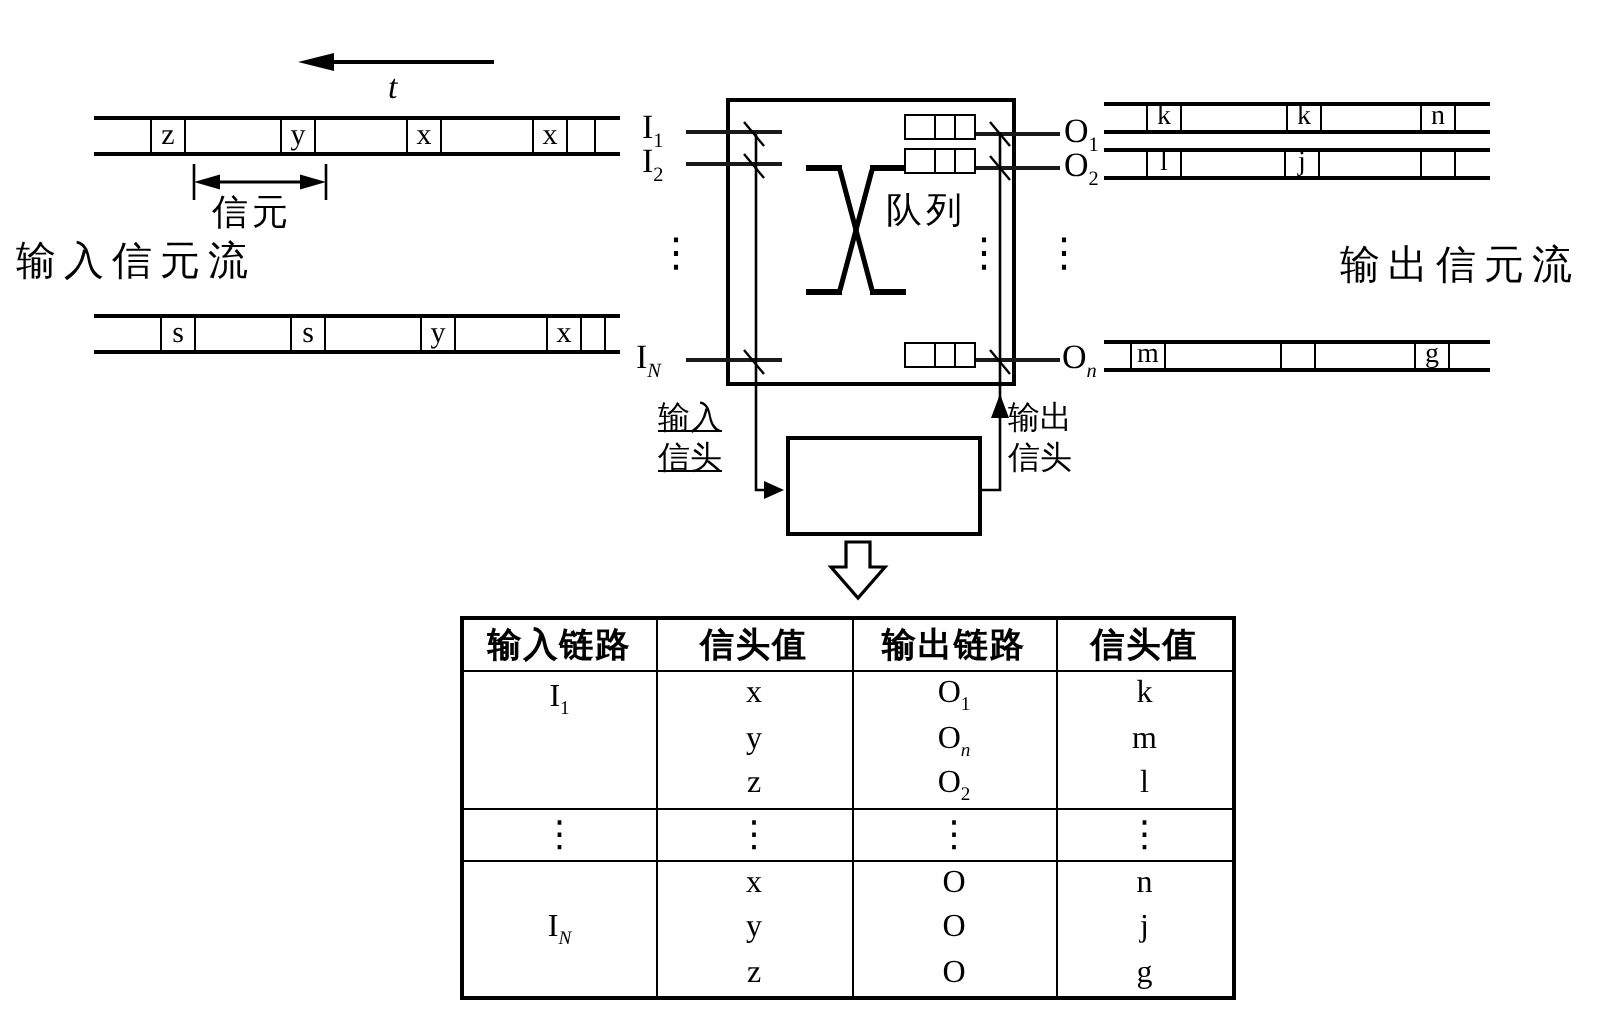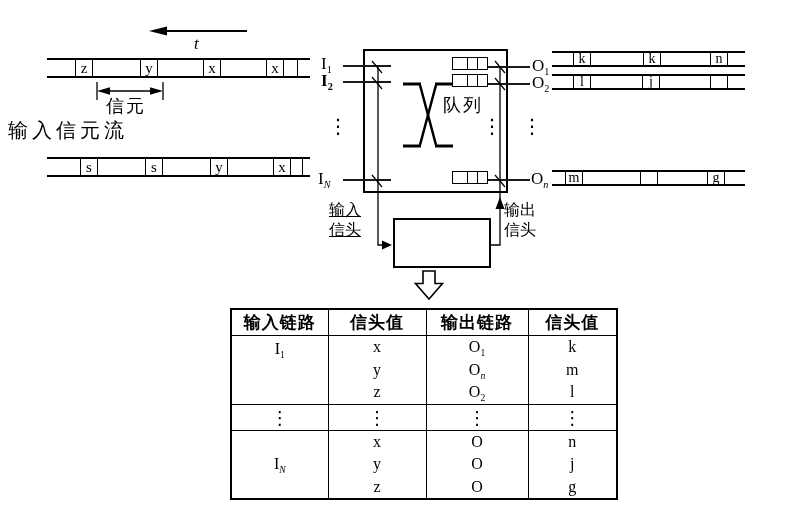--- a/index.html
+++ b/index.html
@@ -73,21 +73,21 @@
 
   <div class="hline" style="left:343px;top:65px;width:48px;"></div>
   <div class="hline" style="left:343px;top:81px;width:48px;"></div>
   <div class="hline" style="left:343px;top:179px;width:48px;"></div>
 
   <div class="hline" style="left:488px;top:66px;width:42px;"></div>
   <div class="hline" style="left:488px;top:83px;width:42px;"></div>
   <div class="hline" style="left:488px;top:179px;width:42px;"></div>
 
   <div class="iolabel" style="left:321px;top:55px;"><span>I</span><sub>1</sub></div>
-  <div class="iolabel" style="left:321px;top:72px;font-weight:bold;"><span>I</span><sub>2</sub></div>
+  <div class="iolabel" style="left:321px;top:72px;"><span>I</span><sub>2</sub></div>
   <div class="iolabel" style="left:318px;top:170px;"><span>I</span><sub class="it">N</sub></div>
 
   <div class="iolabel" style="left:532px;top:57px;"><span>O</span><sub>1</sub></div>
   <div class="iolabel" style="left:532px;top:74px;"><span>O</span><sub>2</sub></div>
   <div class="iolabel" style="left:531px;top:170px;"><span>O</span><sub class="it">n</sub></div>
 
   <div class="vdots" style="left:328px;top:116px;">⋮</div>
   <div class="vdots" style="left:482px;top:116px;">⋮</div>
   <div class="vdots" style="left:522px;top:116px;">⋮</div>
 
@@ -120,20 +120,21 @@
   <div class="band h12" style="left:552px;top:51px;width:193px;height:12px;">
     <div class="cellbox" style="left:21px;">k</div>
     <div class="cellbox" style="left:91px;">k</div>
     <div class="cellbox" style="left:158px;">n</div>
   </div>
   <div class="band h12" style="left:552px;top:74px;width:193px;height:12px;">
     <div class="cellbox" style="left:21px;">l</div>
     <div class="cellbox" style="left:90px;">j</div>
     <div class="cellbox" style="left:158px;"></div>
   </div>
+  <div class="label cjk" style="left:670px;top:119px;font-size:20px;letter-spacing:4px;">输出信元流</div>
   <div class="band h12" style="left:552px;top:170px;width:193px;height:12px;">
     <div class="cellbox" style="left:13px;">m</div>
     <div class="cellbox" style="left:88px;"></div>
     <div class="cellbox" style="left:155px;">g</div>
   </div>
 
   <table class="ttable">
     <colgroup>
         <col style="width:97px">
         <col style="width:98px">

